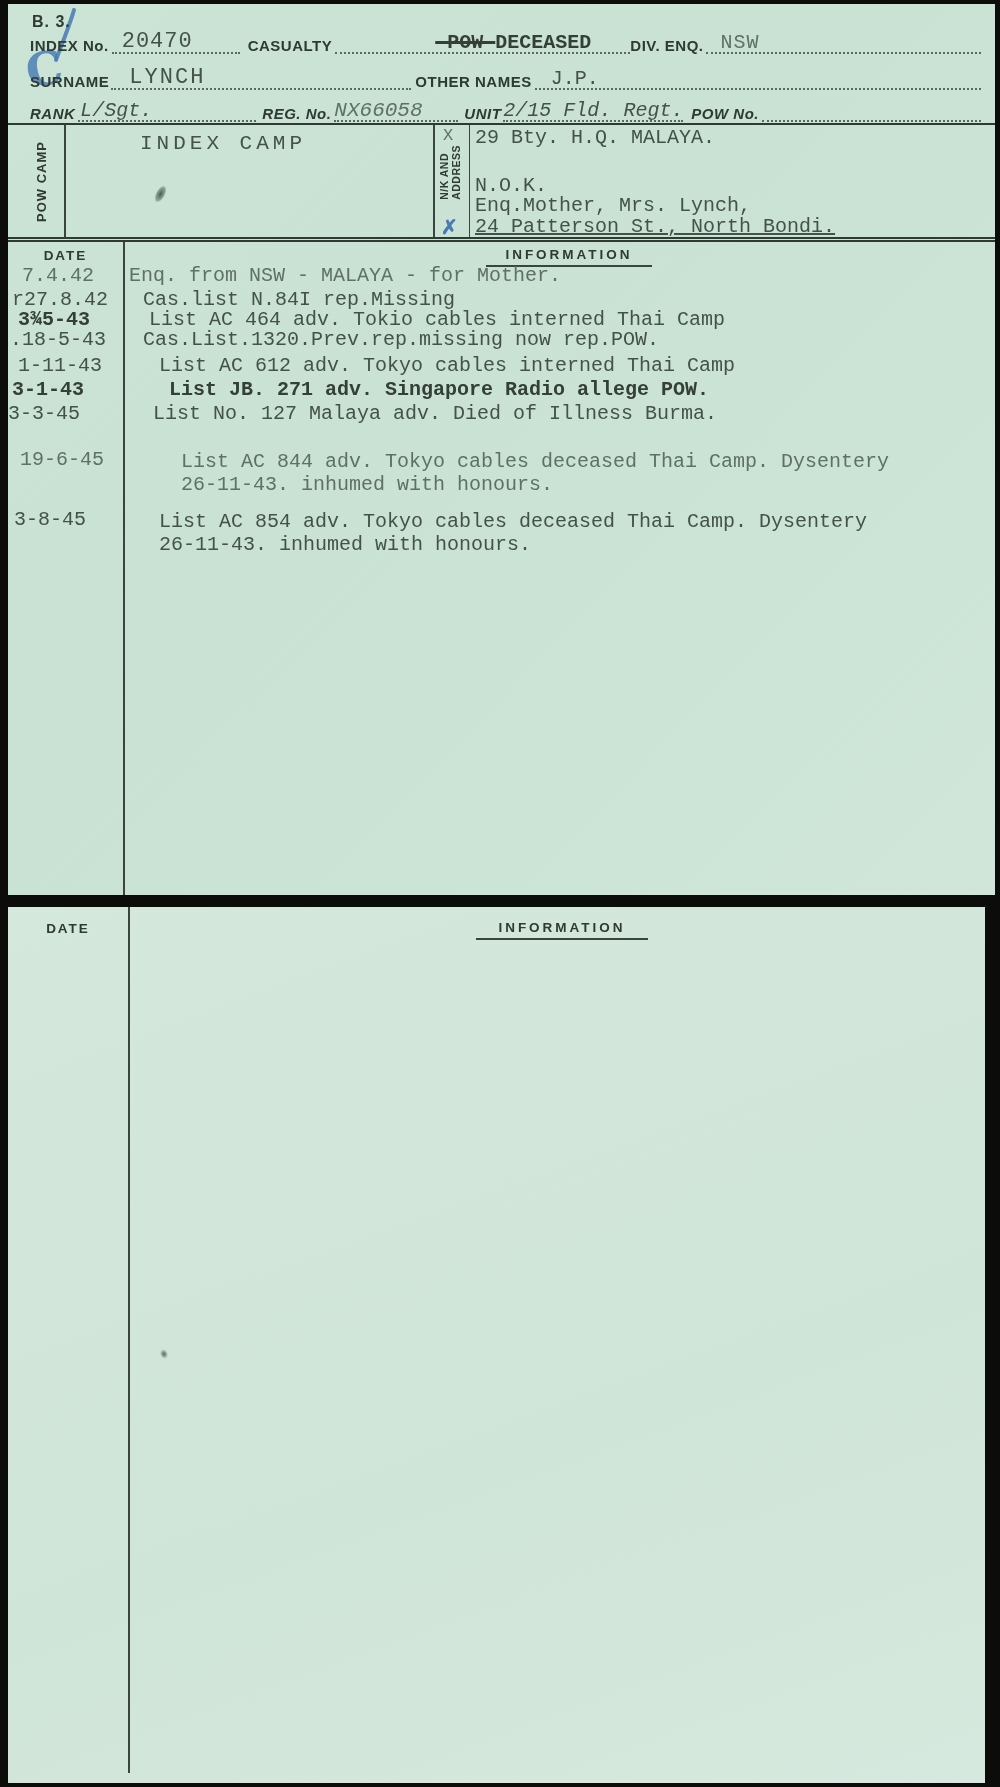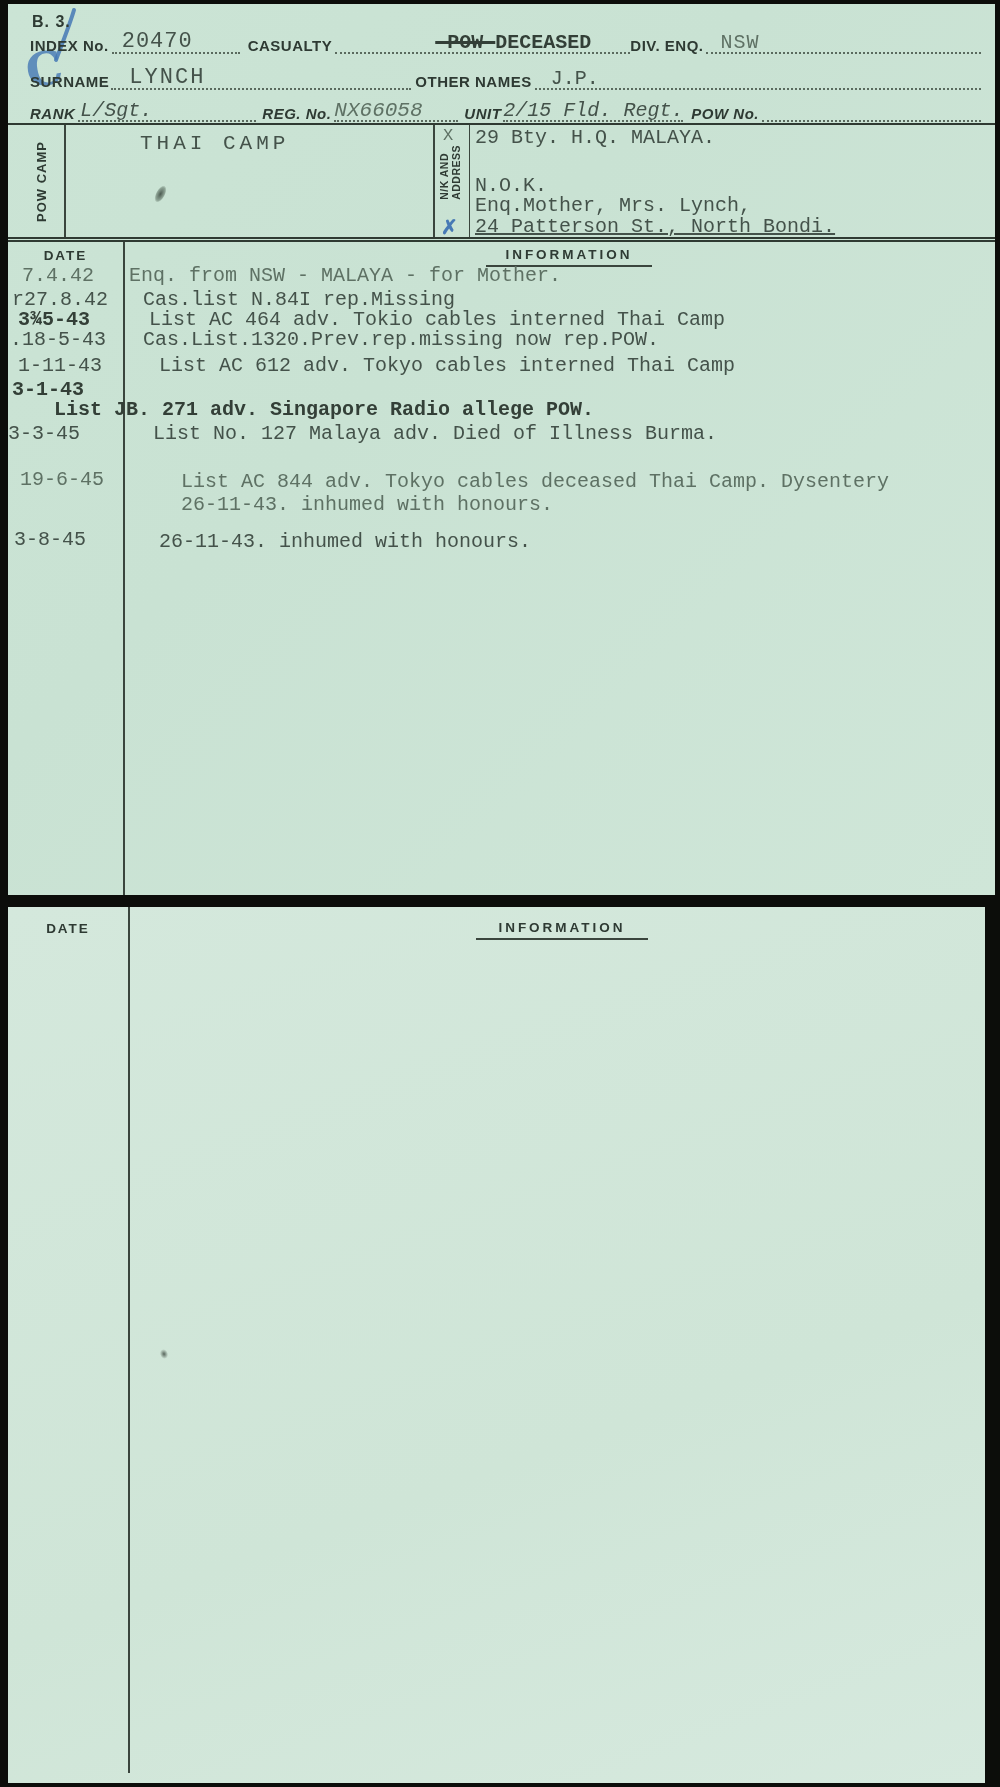--- a/index.html
+++ b/index.html
@@ -131,21 +131,21 @@
   </div>
 
   <div class="hrule" style="top:119px;"></div>
 
   <div style="position:absolute;left:0;top:121px;right:0;height:112px;">
 
     <div style="position:absolute;left:10px;top:0;width:48px;height:100%;border-right:2px solid #3a453d;box-sizing:border-box;display:flex;align-items:center;justify-content:center;">
       <span class="vtext" style="font-size:13px;">POW CAMP</span>
     </div>
 
-    <div class="typed" style="position:absolute;left:132px;top:8px;font-size:21px;letter-spacing:4px;">THAI CAMP</div>
+    <div class="typed" style="position:absolute;left:132px;top:8px;font-size:21px;letter-spacing:4px;">INDEX CAMP</div>
     <div class="smudge"></div>
 
     <div style="position:absolute;left:425px;top:0;width:37px;height:100%;border-left:2px solid #3a453d;border-right:1.5px solid #3a453d;box-sizing:border-box;">
       <span class="typed faded" style="position:absolute;left:8px;top:2px;font-size:17px;">X</span>
       <div style="position:absolute;left:3px;top:20px;display:flex;">
         <span class="vtext" style="font-size:10.5px;letter-spacing:.5px;">N/K AND</span>
         <span class="vtext" style="font-size:10.5px;letter-spacing:.5px;">ADDRESS</span>
       </div>
       <span class="blue" style="position:absolute;left:6px;bottom:-2px;font-size:20px;font-weight:bold;">✗</span>
     </div>
@@ -185,41 +185,42 @@
     <div class="row">
       <div class="rd typed" style="padding-left:2px;">.18-5-43</div>
       <div class="ri typed" style="padding-left:20px;">Cas.List.1320.Prev.rep.missing now rep.POW.</div>
     </div>
 
     <div class="row" style="margin-top:6px;">
       <div class="rd typed" style="padding-left:10px;">1-11-43</div>
       <div class="ri typed" style="padding-left:36px;">List AC 612 adv. Tokyo cables interned Thai Camp</div>
     </div>
 
-    <div class="row" style="margin-top:4px;flex-direction:column;">
+    <div class="row" style="margin-top:4px;">
       <div class="rd typed dark" style="padding-left:4px;">3-1-43</div>
       <div class="ri typed dark" style="padding-left:46px;">List JB. 271 adv. Singapore Radio allege POW.</div>
     </div>
 
     <div class="row" style="margin-top:4px;">
       <div class="rd typed" style="padding-left:0;">3-3-45</div>
       <div class="ri typed" style="padding-left:30px;">List No. 127 Malaya adv. Died of Illness Burma.</div>
     </div>
 
     <div class="row" style="margin-top:26px;gap:12px;">
       <div class="rd typed faded" style="padding-left:12px;">19-6-45</div>
       <div class="ri typed faded" style="padding-left:46px;">
         <div>List AC 844 adv. Tokyo cables deceased Thai Camp. Dysentery</div>
         <div>26-11-43. inhumed with honours.</div>
       </div>
     </div>
 
     <div class="row" style="margin-top:14px;">
       <div class="rd typed" style="padding-left:6px;">3-8-45</div>
       <div class="ri typed" style="padding-left:36px;">
+        <div>List AC 854  adv. Tokyo cables deceased Thai Camp. Dysentery</div>
         <div>26-11-43. inhumed with honours.</div>
       </div>
     </div>
 
   </div>
 </div>
 
 <div id="card2" class="card">
   <div class="header-date" style="left:0;top:14px;width:120px;">DATE</div>
   <div class="header-info" style="left:468px;top:13px;width:172px;">INFORMATION</div>

